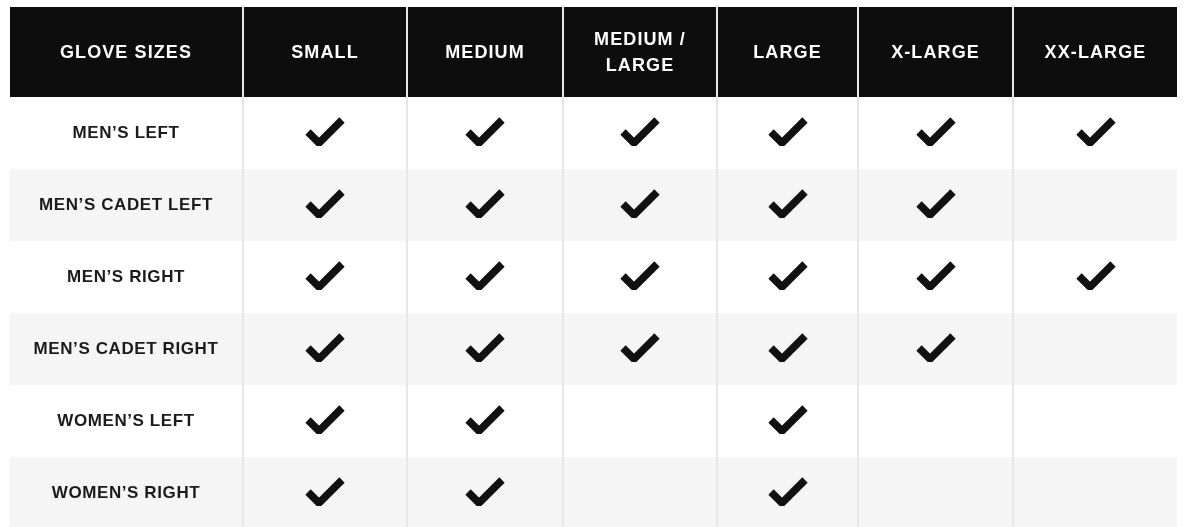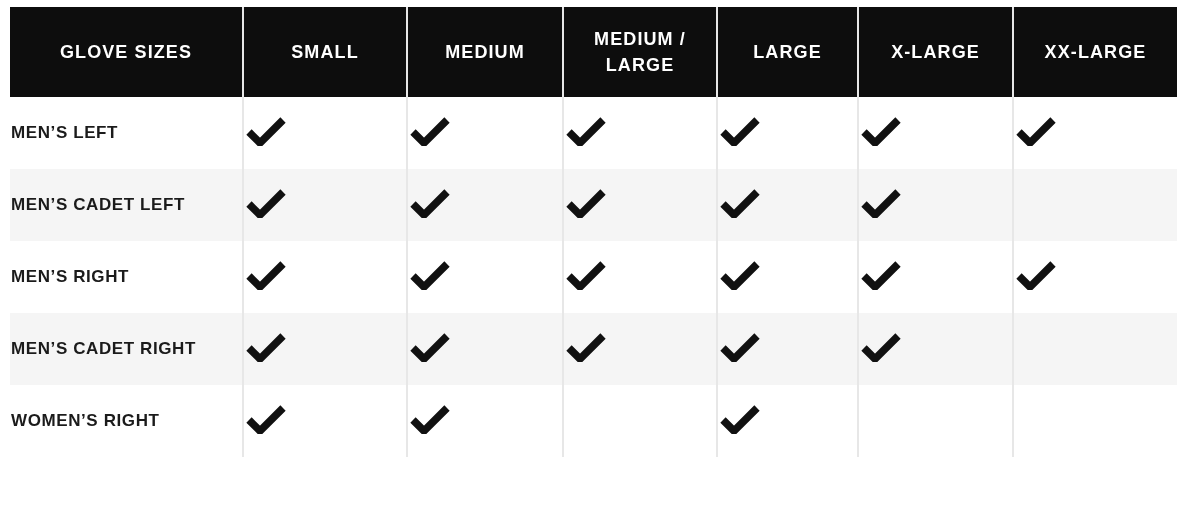--- a/index.html
+++ b/index.html
@@ -41,21 +41,21 @@
     line-height: 1.45;
     padding: 0 12px;
     text-transform: uppercase;
   }
   thead th + th,
   tbody td + td {
     border-left: 2px solid var(--divider, #e7e7e7);
   }
   tbody td {
     height: 70px;
-    text-align: left;
+    text-align: center;
     vertical-align: middle;
     background: var(--white-row-bg, #ffffff);
   }
   tbody tr:nth-child(even) td {
     background: var(--zebra-row-bg, #f5f5f5);
   }
   td.row-label {
     color: var(--row-text, #1b1b1b);
     font-size: 17px;
     font-weight: bold;
@@ -170,20 +170,35 @@
               </svg></span></td>
           <td><span class="check"><svg viewBox="0 0 42 30" width="42" height="30" aria-hidden="true">
                 <path d="M4 16 L15 27 L38 4" fill="none" stroke="#111111" stroke-width="7.5"></path>
               </svg></span></td>
           <td><span class="check"><svg viewBox="0 0 42 30" width="42" height="30" aria-hidden="true">
                 <path d="M4 16 L15 27 L38 4" fill="none" stroke="#111111" stroke-width="7.5"></path>
               </svg></span></td>
           <td></td>
         </tr>
         <tr>
+          <td class="row-label">WOMEN’S LEFT</td>
+          <td><span class="check"><svg viewBox="0 0 42 30" width="42" height="30" aria-hidden="true">
+                <path d="M4 16 L15 27 L38 4" fill="none" stroke="#111111" stroke-width="7.5"></path>
+              </svg></span></td>
+          <td><span class="check"><svg viewBox="0 0 42 30" width="42" height="30" aria-hidden="true">
+                <path d="M4 16 L15 27 L38 4" fill="none" stroke="#111111" stroke-width="7.5"></path>
+              </svg></span></td>
+          <td></td>
+          <td><span class="check"><svg viewBox="0 0 42 30" width="42" height="30" aria-hidden="true">
+                <path d="M4 16 L15 27 L38 4" fill="none" stroke="#111111" stroke-width="7.5"></path>
+              </svg></span></td>
+          <td></td>
+          <td></td>
+        </tr>
+        <tr>
           <td class="row-label">WOMEN’S RIGHT</td>
           <td><span class="check"><svg viewBox="0 0 42 30" width="42" height="30" aria-hidden="true">
                 <path d="M4 16 L15 27 L38 4" fill="none" stroke="#111111" stroke-width="7.5"></path>
               </svg></span></td>
           <td><span class="check"><svg viewBox="0 0 42 30" width="42" height="30" aria-hidden="true">
                 <path d="M4 16 L15 27 L38 4" fill="none" stroke="#111111" stroke-width="7.5"></path>
               </svg></span></td>
           <td></td>
           <td><span class="check"><svg viewBox="0 0 42 30" width="42" height="30" aria-hidden="true">
                 <path d="M4 16 L15 27 L38 4" fill="none" stroke="#111111" stroke-width="7.5"></path>

